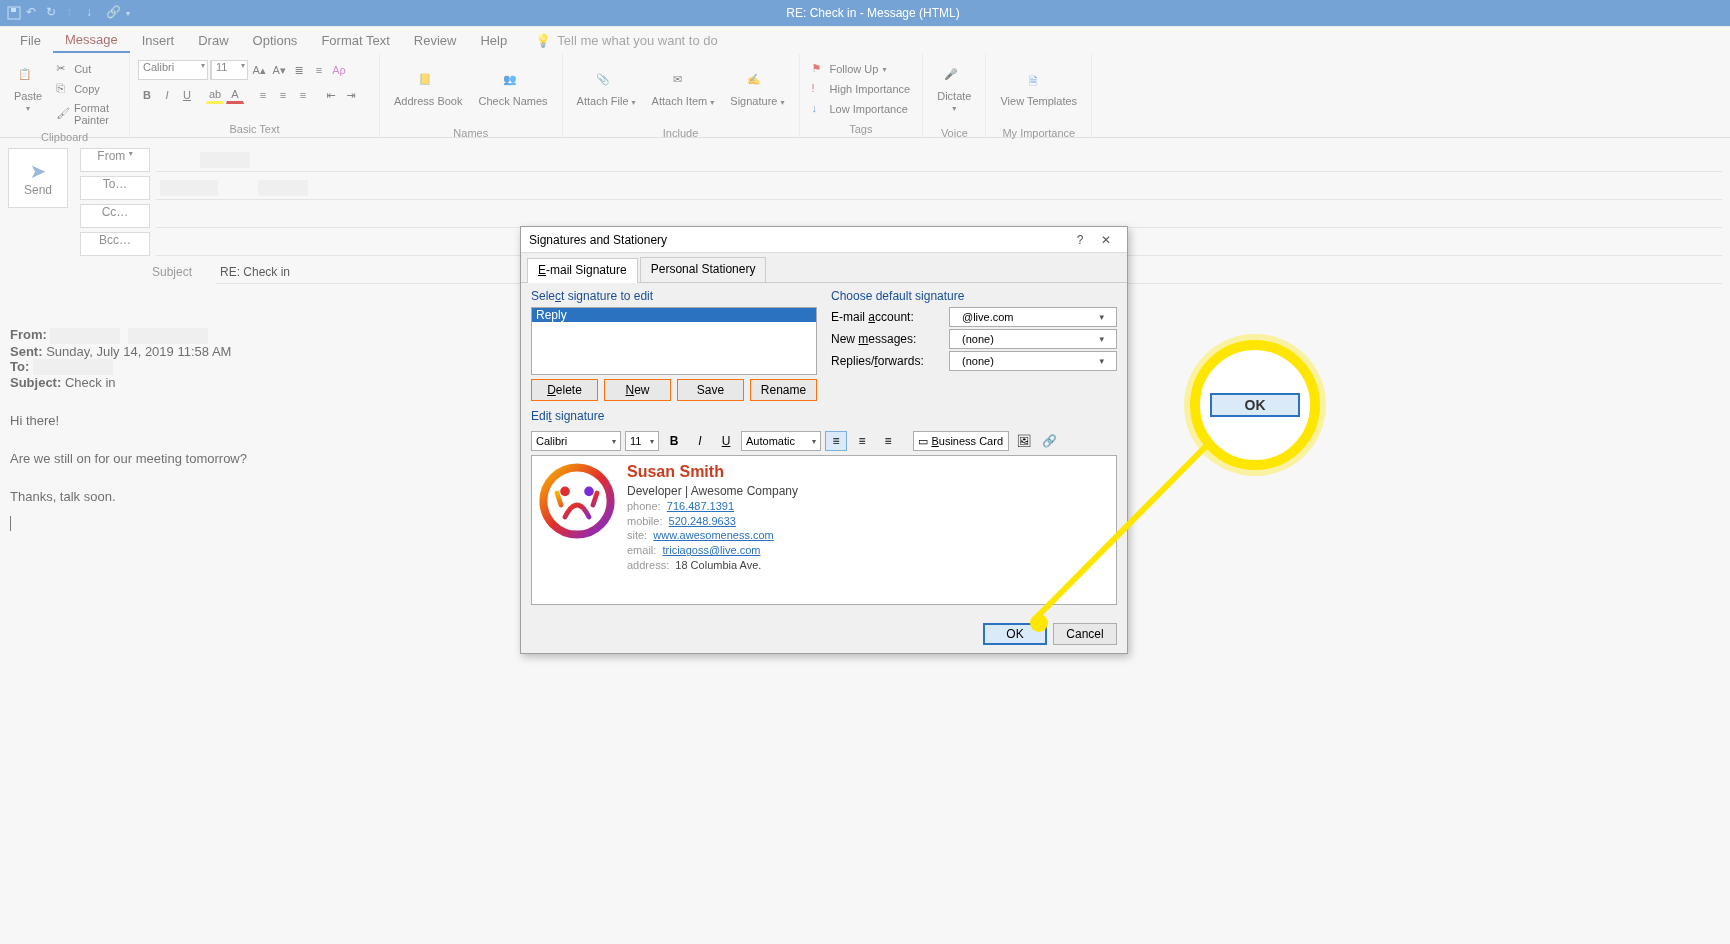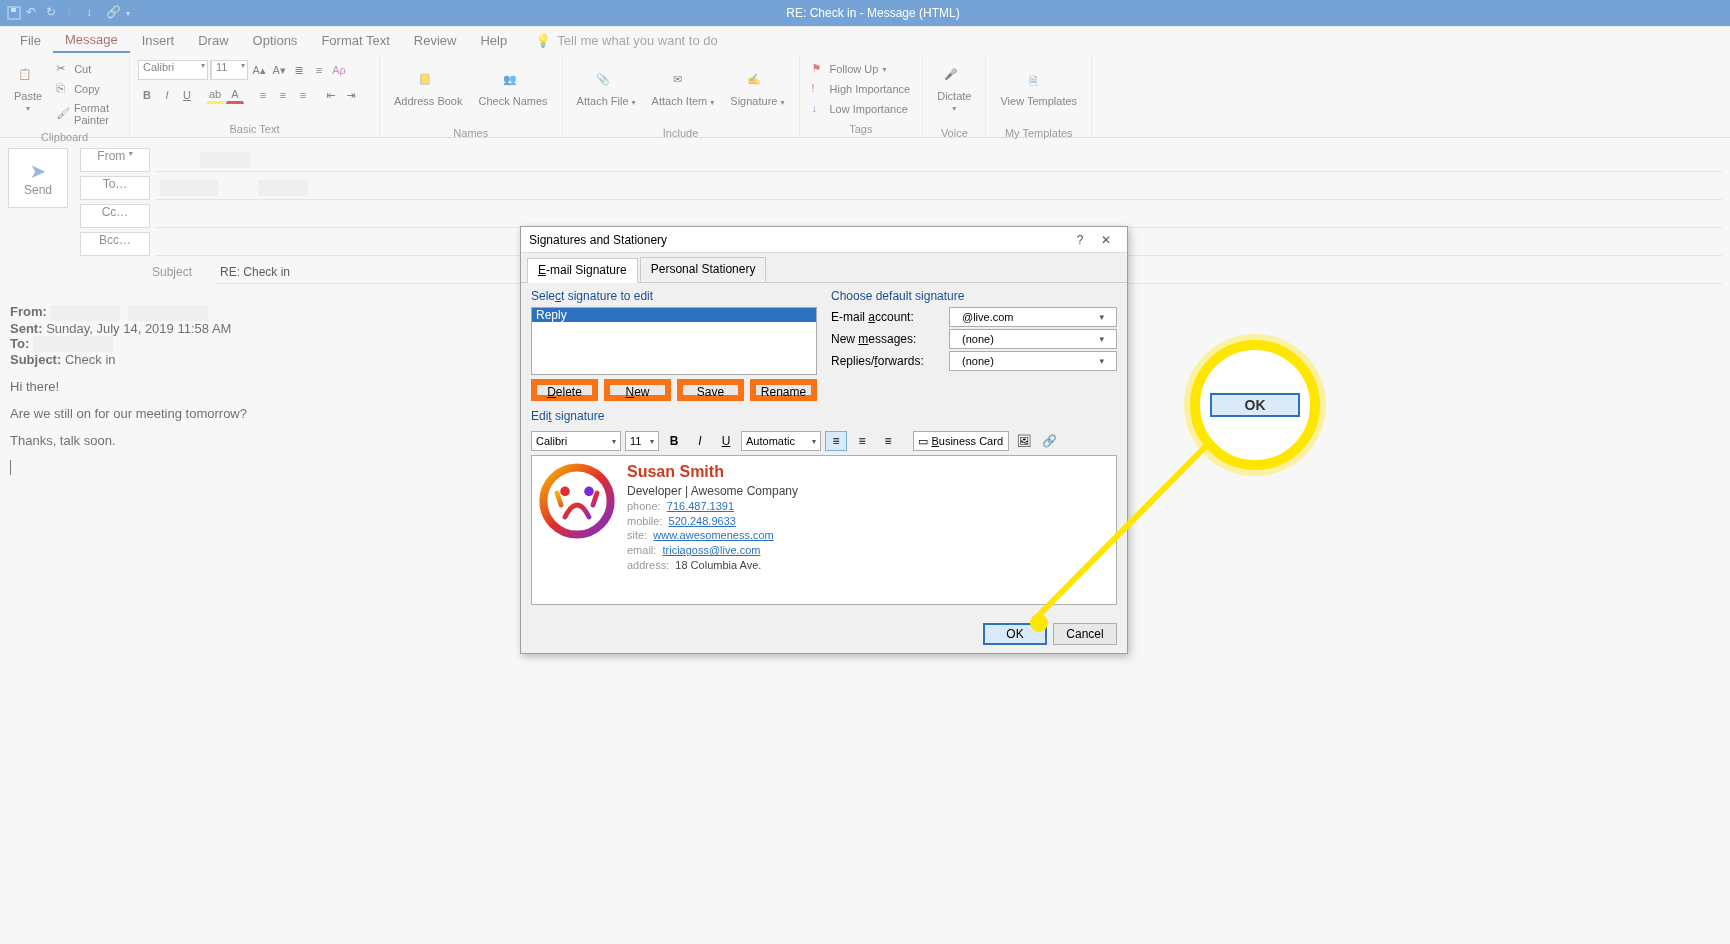--- a/index.html
+++ b/index.html
@@ -41,41 +41,41 @@
 .send-btn { width: 60px; height: 60px; border: 1px solid #c8c8c8; background: #fff; display: flex; flex-direction: column; align-items: center; justify-content: center; font-size: 12px; color: #555; }
 .send-btn .arrow { font-size: 20px; color: #6593c7; }
 .field-btn { width: 70px; height: 24px; border: 1px solid #c8c8c8; background: #fff; text-align: center; font-size: 12px; color: #555; display: flex; justify-content: center; }
 .field-line { flex: 1; height: 24px; border-bottom: 1px solid #d6d6d6; margin-left: 6px; display: flex; align-items: center; padding-left: 4px; font-size: 12px; }
 .field-redact { background: #e7e7e7; height: 16px; display: inline-block; }
 
 .subj-label { width: 130px; text-align: right; padding-right: 18px; font-size: 12px; color: #666; }
 
 
 .body-area { padding: 16px 10px; font-size: 13px; color: #222; }
-.body-area p { margin-bottom: 12px; }
+.body-area p { margin-bottom: 12px; margin-top: 23px; }
 .cursor { border-left: 1px solid #333; height: 15px; display: inline-block; }
 
 
 .dim { position: absolute; inset: 0; background: rgba(255,255,255,0.35); }
 
 
 .dlg { position: absolute; left: 520px; top: 226px; width: 608px; background: #f0f0f0; border: 1px solid #9e9e9e; box-shadow: 2px 3px 8px rgba(0,0,0,.25); }
 .dlg-title { height: 26px; display: flex; align-items: center; padding: 0 8px; font-size: 12px; background: #fff; border-bottom: 1px solid #ddd; }
 .dlg-title .sp { flex: 1; }
 .dlg-title .ctl { width: 26px; text-align: center; font-size: 12px; color: #555; cursor: pointer; }
 .dlg-tabs { display: flex; font-size: 12px; padding: 4px 6px 0 6px; gap: 2px; border-bottom: 1px solid #ccc; background: #f0f0f0; }
 .dlg-tab { padding: 4px 10px 6px 10px; border: 1px solid #ccc; border-bottom: none; background: #f0f0f0; }
 .dlg-tab.active { background: #fff; position: relative; top: 1px; }
 .dlg-body { background: #f0f0f0; padding: 6px 10px 10px 10px; font-size: 12px; }
 .dlg-col2 { display: flex; gap: 14px; }
 .dlg-label { color: #1a4f96; font-size: 12px; margin-bottom: 4px; }
 .siglist { height: 68px; background: #fff; border: 1px solid #aaa; overflow-y: scroll; }
 .siglist .sel { background: #2b72c0; color: #fff; padding: 0 4px; font-size: 12px; }
 .btnrow { display: flex; gap: 6px; margin-top: 4px; }
-.dbtn { flex: 1; height: 22px; border: 6px solid #f97316; background: #e8e8e8; font-size: 12px; }
+.dbtn { flex: 1; height: 22px; border: 1px solid #f97316; background: #e8e8e8; font-size: 12px; }
 .kv { display: flex; align-items: center; margin-bottom: 2px; gap: 8px; }
 .kv label { width: 110px; font-size: 12px; }
 .drop { flex: 1; height: 20px; border: 1px solid #adadad; background: #fff; display: flex; align-items: center; padding: 0 12px; font-size: 11px; justify-content: space-between; }
 .drop .dchev { font-size: 9px; color: #555; }
 .editbar { display: flex; align-items: center; gap: 4px; margin-top: 8px; }
 .editbar .combo { border: 1px solid #adadad; background: #fff; height: 20px; display: flex; align-items: center; padding: 0 4px; font-size: 11px; }
 .editbar .sq { width: 22px; height: 20px; border: 1px solid transparent; display: inline-flex; align-items: center; justify-content: center; font-size: 12px; }
 .editbar .sq.active { border: 1px solid #7eb0de; background: #dbeaf8; }
 .sigprev { margin-top: 4px; height: 150px; background: #fff; border: 1px solid #adadad; overflow-y: scroll; padding: 5px; display: flex; gap: 10px; }
 .logo { width: 80px; height: 80px; }
@@ -258,21 +258,21 @@
     <div class="rgroup-label">Voice</div>
   </div>
 
   <div class="rgroup">
     <div class="rgroup-body">
         <div class="big-btn">
           <span class="glyph" style="color:#2777c9">🗎</span>
           <span style="text-align:center;line-height:1.1">View Templates</span>
         </div>
       </div>
-    <div class="rgroup-label">My Templates</div>
+    <div class="rgroup-label">My Importance</div>
   </div>
 </div>
 
 <div class="compose">
   <div style="display:flex;gap:12px">
     <div class="send-btn">
       <span class="arrow">➤</span>
       <span>Send</span>
     </div>
     <div style="flex:1">

